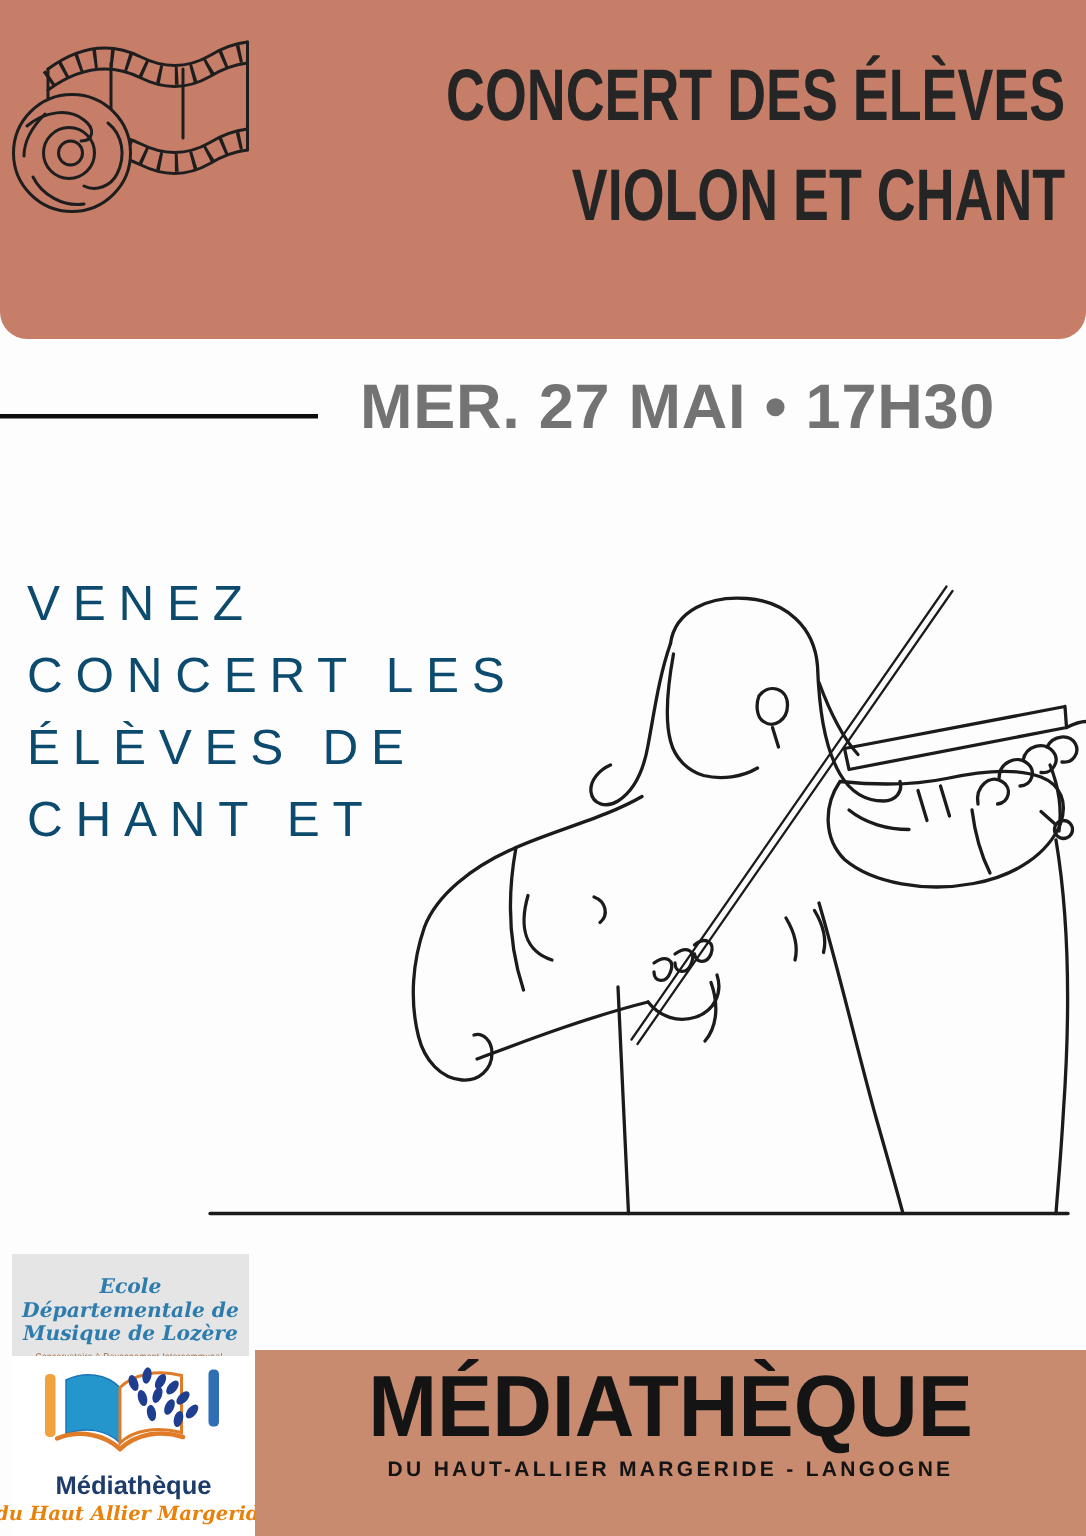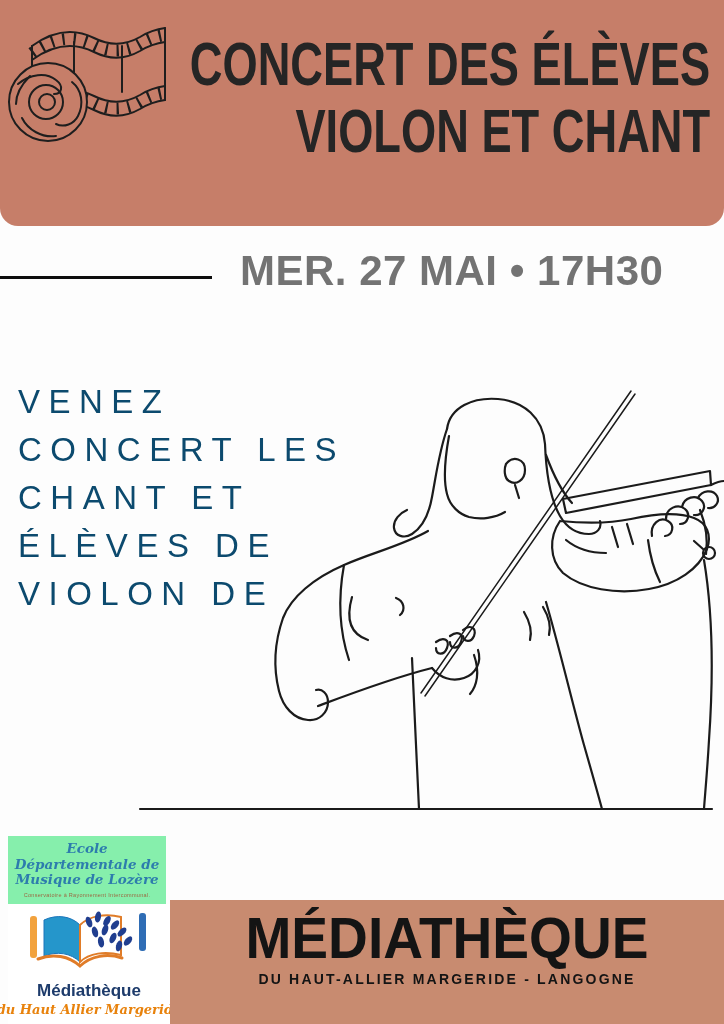--- a/index.html
+++ b/index.html
@@ -9,41 +9,41 @@
     font-family:"Liberation Sans",sans-serif;
   }
   
   .top-band{
     position:absolute;left:0;top:0;width:724px;height:226px;
     background:#c67e69;border-radius:0 0 18px 18px;
   }
   .icon-film{position:absolute;left:2px;top:22px;}
   .title{
     position:absolute;right:14px;top:30px;text-align:right;color:#252525;
-    font-weight:bold;font-size:58px;line-height:67px;letter-spacing:0px;
+    font-weight:bold;font-size:46px;line-height:67px;letter-spacing:0px;
   }
   .title .t-line{transform:scale(0.78,1.06);transform-origin:right center;white-space:nowrap;}
   
   .date-rule{position:absolute;left:0;top:276px;width:212px;height:3px;background:#0d0d0d;}
   .date{
     position:absolute;left:240px;top:247px;width:470px;
     color:#737373;font-weight:bold;font-size:42px;letter-spacing:.5px;white-space:nowrap;
   }
   
   .message{
     position:absolute;left:18px;top:378px;color:#0c4a6e;
     font-size:33px;line-height:48px;letter-spacing:8.5px;font-weight:400;
   }
   .message div{white-space:pre;}
   
   .violinist{position:absolute;left:0;top:0;pointer-events:none;}
   
   .edml-logo{
     position:absolute;left:8px;top:836px;width:158px;height:66px;
-    background:#86efac;text-align:center;padding-top:5px;box-sizing:content-box;
+    background:#e5e5e5;text-align:center;padding-top:15px;box-sizing:content-box;
   }
   .edml-logo .script{
     font-family:"DejaVu Serif",serif;font-style:italic;font-weight:bold;
     color:#2d7cad;font-size:13.5px;line-height:15.5px;
   }
   .edml-logo .sub{
     margin-top:4px;font-size:5.5px;color:#9b6a43;letter-spacing:.3px;
   }
   .med-logo{
     position:absolute;left:8px;top:904px;width:162px;height:120px;background:#ffffff;
@@ -100,23 +100,22 @@
       <div class="t-line">VIOLON ET CHANT</div>
     </div>
   </header>
 
   <div class="date-rule"></div>
   <div class="date">MER. 27 MAI • 17H30</div>
 
   <div class="message">
     <div>VENEZ</div>
     <div>CONCERT LES</div>
+    <div>ÉLÈVES DE</div>
     <div>CHANT ET</div>
-    <div>ÉLÈVES DE</div>
-    <div>VIOLON DE</div>
   </div>
 
   <svg class="violinist" width="724" height="1024" viewBox="0 0 724 1024" fill="none" stroke="#1b1b1b" stroke-width="2.2" stroke-linecap="round" stroke-linejoin="round">
 
     <path d="M140 809 H 712"></path>
 
     <path d="M631 391 L421 693" stroke-width="1.5"></path>
     <path d="M635 394 L425 696" stroke-width="1.5"></path>
 
     <path d="M447 429 C450 407 473 397 498 399 C524 401 543 418 545 444 C546 470 549 497 560 516 C567 528 577 534 589 534 C597 534 602 528 600 521"></path>

